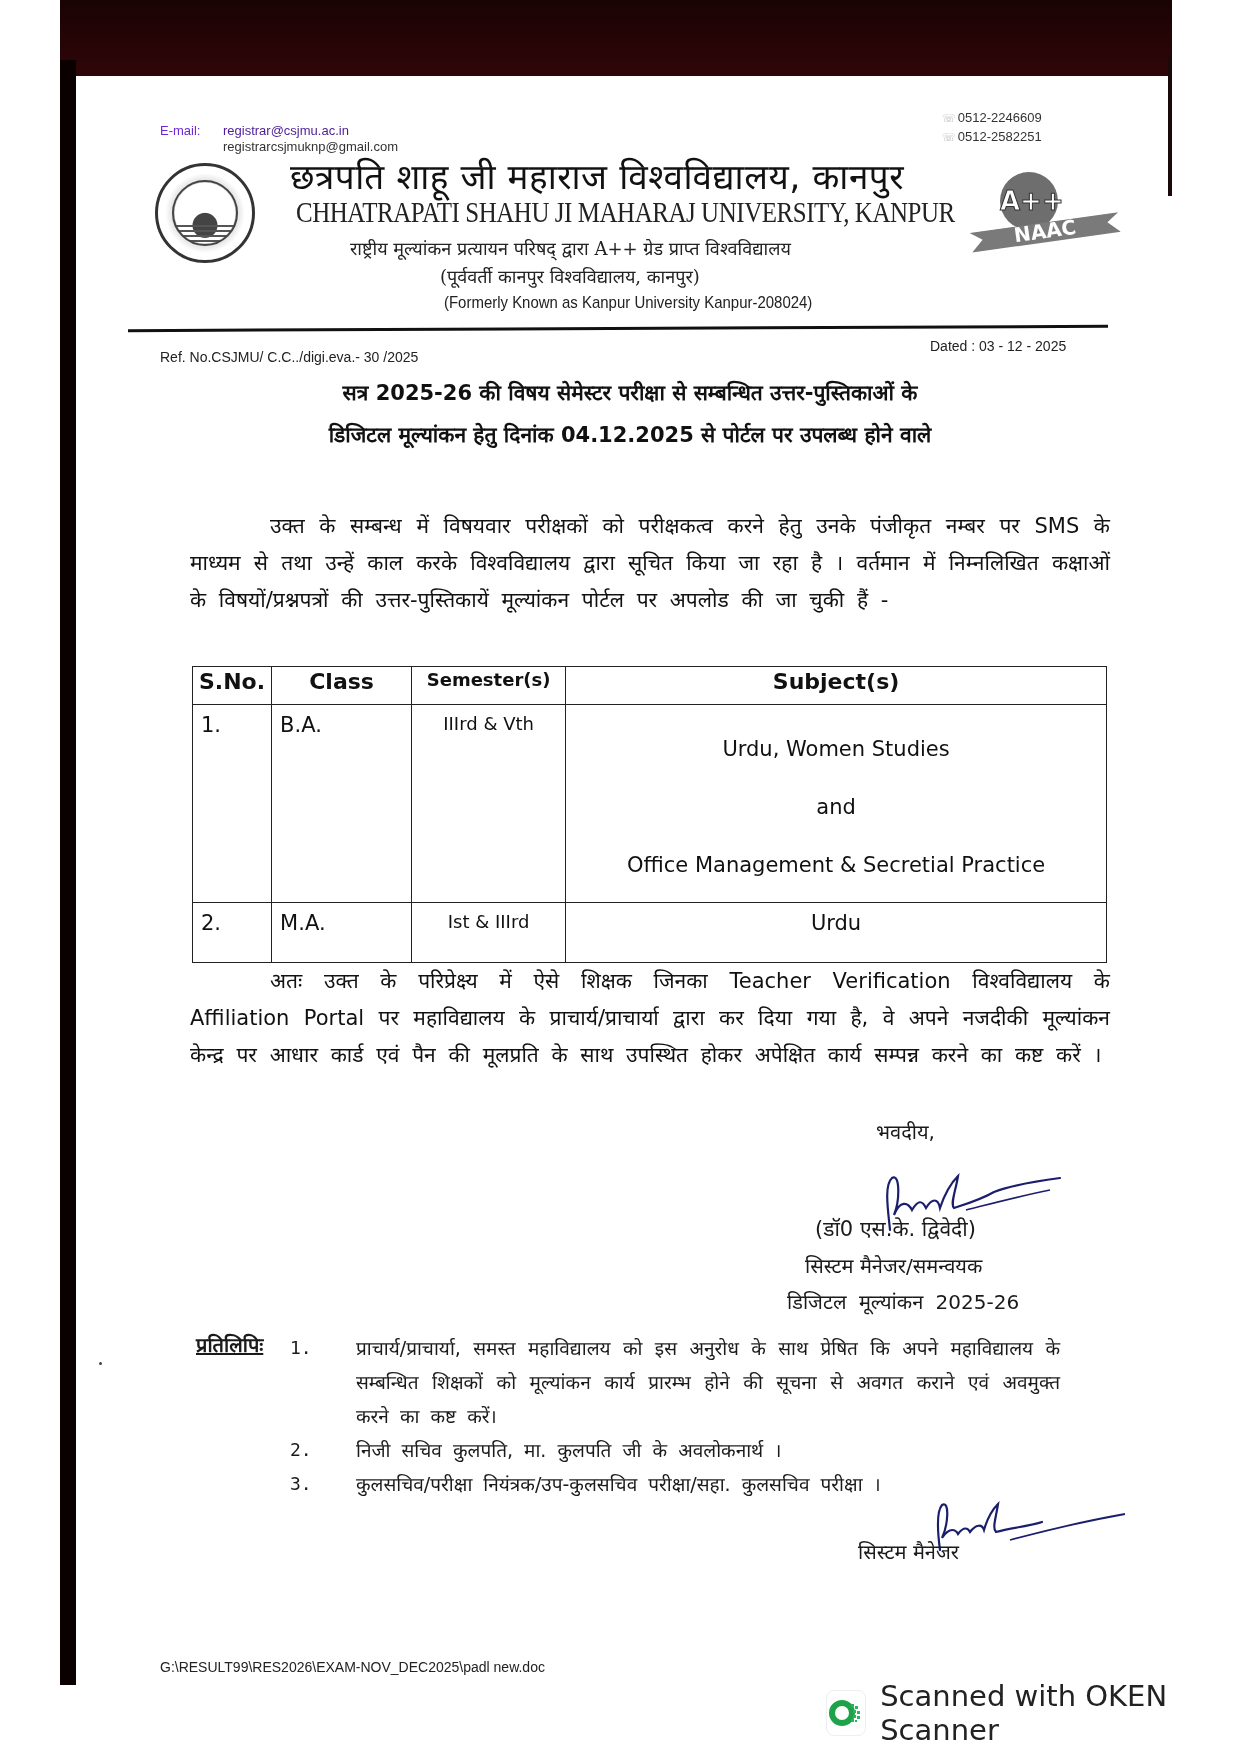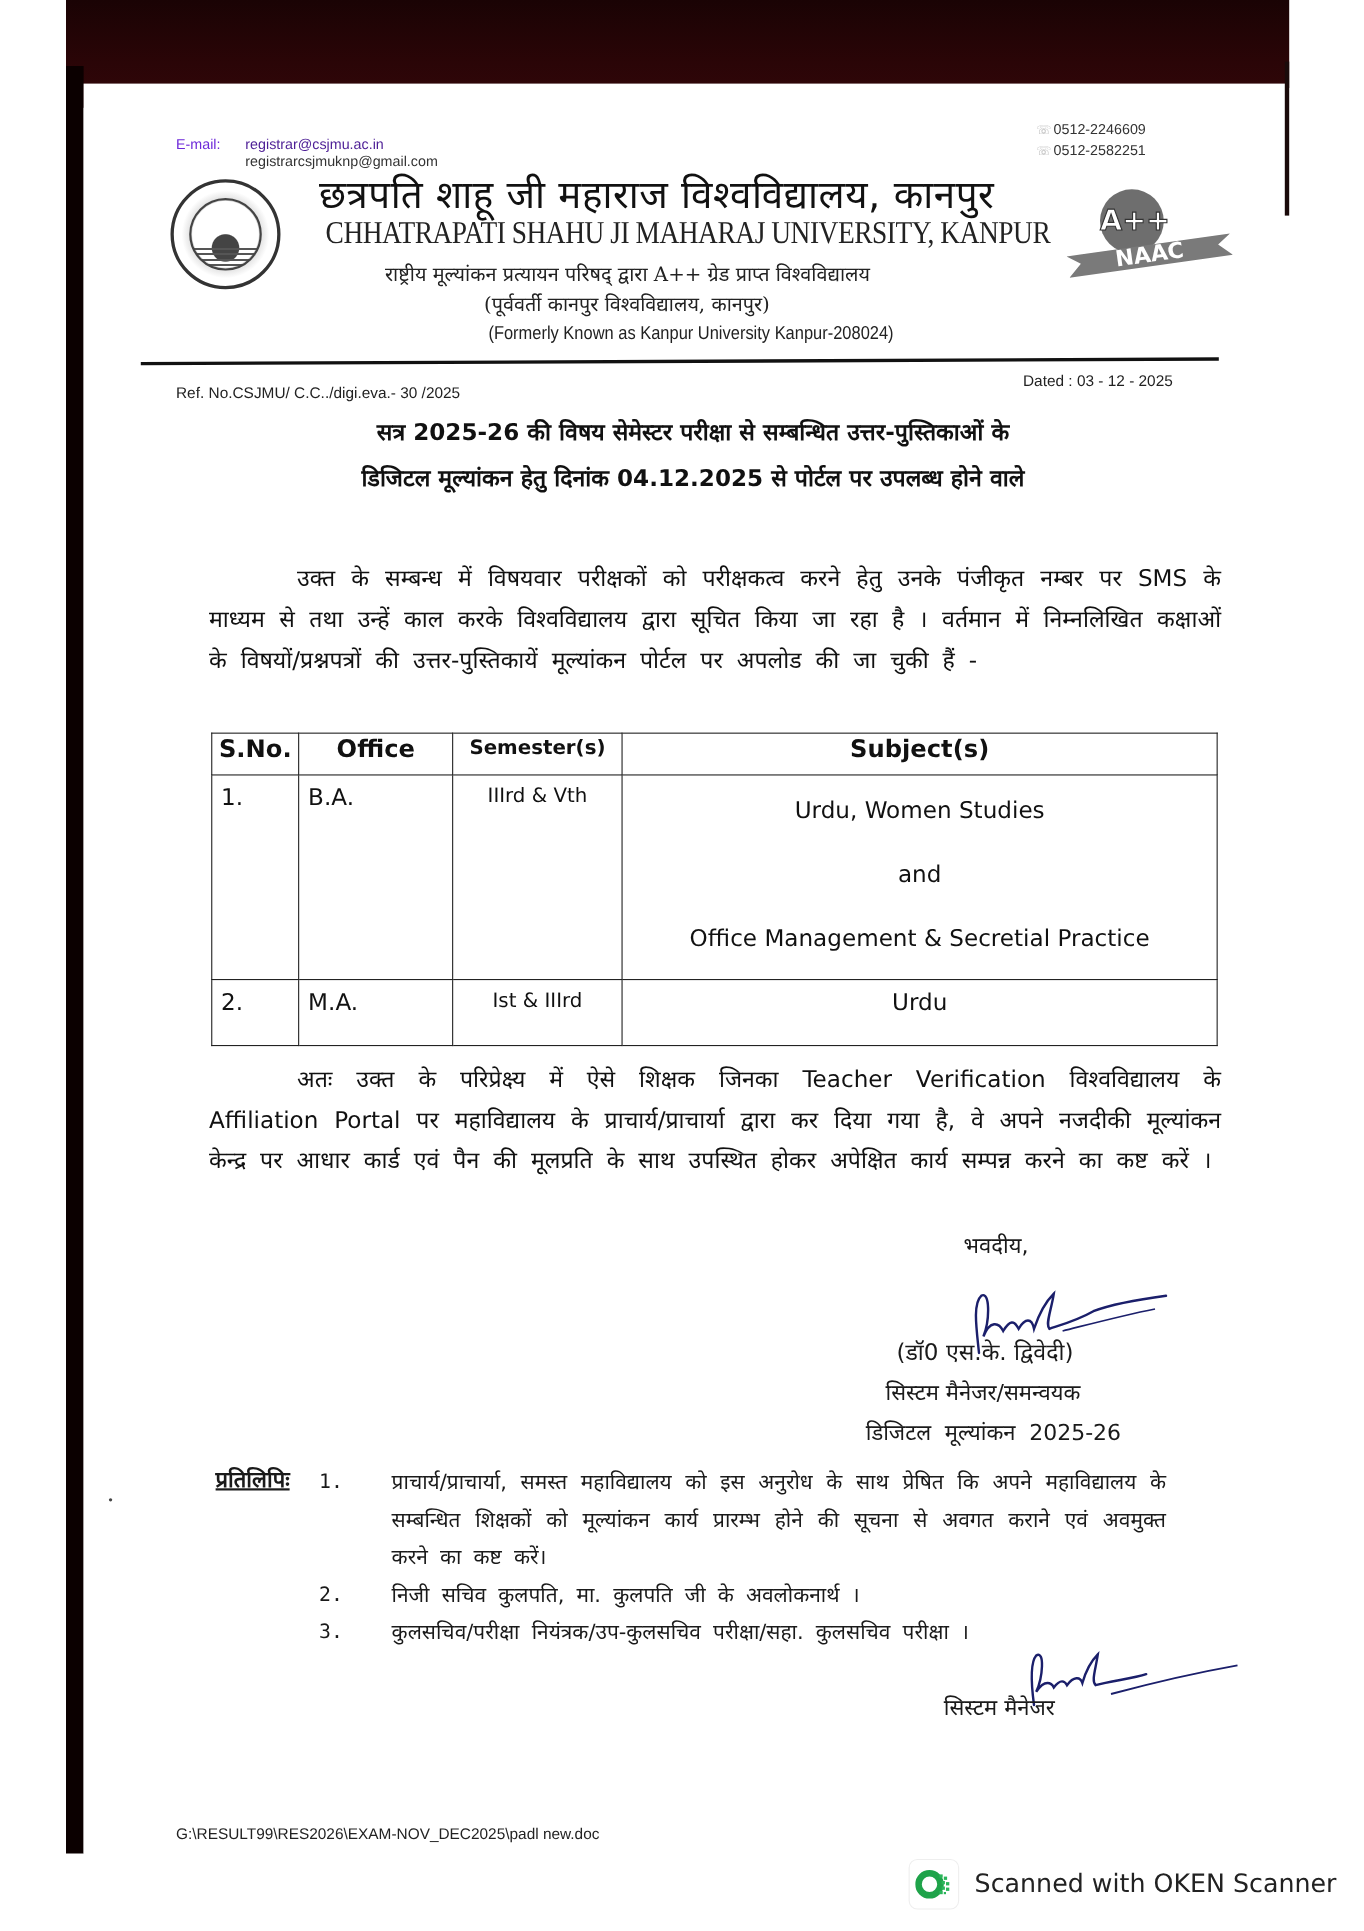--- a/index.html
+++ b/index.html
@@ -84,21 +84,21 @@
   .cc-item { display: flex; }
   .cc-num { width: 66px; flex: 0 0 66px; font-family: "DejaVu Sans Mono", monospace; font-size: 18px; }
   .cc-text { flex: 1; text-align: justify; text-align-last: left; word-spacing: 5px; }
 
   .sig2-label { left: 858px; top: 1538px; font-size: 20px; font-family: "DejaVu Sans", sans-serif; }
 
   .filepath { left: 160px; top: 1659px; font-size: 14px; color: #222; }
 
   .oken { left: 826px; top: 1688px; height: 50px; display: flex; align-items: center; }
   .oken-logo { width: 46px; height: 46px; border: 1px solid #eee; border-radius: 8px; display:flex; align-items:center; justify-content:center; background:#fff; margin-right: 14px; }
-  .oken-text { font-size: 23px; color: #222; font-family: "DejaVu Sans", sans-serif; }
+  .oken-text { font-size: 29px; color: #222; font-family: "DejaVu Sans", sans-serif; }
   .dot-stray { left: 99px; top: 1362px; width: 3px; height: 3px; background: #444; border-radius: 50%; }
 </style>
 </head>
 <body>
 
 <div class="dark-top"></div>
 <div class="dark-band"></div>
 <div class="left-strip"></div>
 <div class="paper"></div>
 <div class="right-strip"></div>
@@ -138,31 +138,31 @@
   <div>सत्र 2025-26 की विषय सेमेस्टर परीक्षा से सम्बन्धित उत्तर-पुस्तिकाओं के</div>
   <div>डिजिटल मूल्यांकन हेतु दिनांक 04.12.2025 से पोर्टल पर उपलब्ध होने वाले</div>
 </div>
 
 <div class="abs para para-1">उक्त के सम्बन्ध में विषयवार परीक्षकों को परीक्षकत्व करने हेतु उनके पंजीकृत नम्बर पर SMS के माध्यम से तथा उन्हें काल करके विश्वविद्यालय द्वारा सूचित किया जा रहा है । वर्तमान में निम्नलिखित कक्षाओं के विषयों/प्रश्नपत्रों की उत्तर-पुस्तिकायें मूल्यांकन पोर्टल पर अपलोड की जा चुकी हैं -</div>
 
 <table class="subjects">
   <thead>
     <tr>
       <th class="col-sno">S.No.</th>
-      <th class="col-class" style="text-align:center">Office</th>
+      <th class="col-class" style="text-align:center">Class</th>
       <th class="col-sem" style="font-size:22px">Semester(s)</th>
       <th class="col-subj">Subject(s)</th>
     </tr>
   </thead>
   <tbody>
     <tr class="row1">
       <td class="col-sno">1.</td>
       <td class="col-class">B.A.</td>
       <td class="col-sem">IIIrd &amp; Vth</td>
-      <td class="col-subj" style="padding-top:3px">
+      <td class="col-subj" style="padding-top:15px">
         <span class="subj-line">Urdu, Women Studies</span>
         <span class="subj-line">and</span>
         <span class="subj-line">Office Management &amp; Secretial Practice</span>
       </td>
     </tr>
     <tr class="row2">
       <td class="col-sno">2.</td>
       <td class="col-class">M.A.</td>
       <td class="col-sem" style="vertical-align:top">Ist &amp; IIIrd</td>
       <td class="col-subj" style="vertical-align:top">

